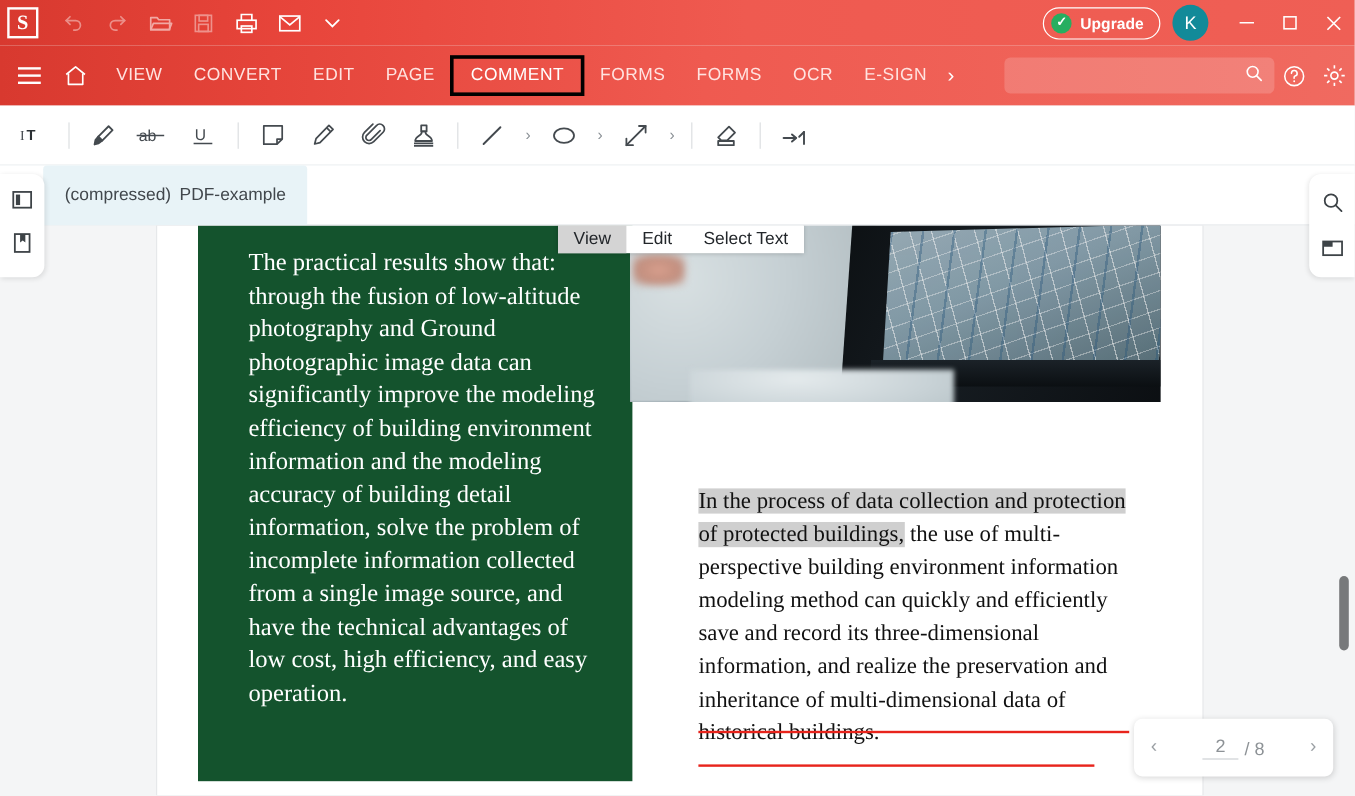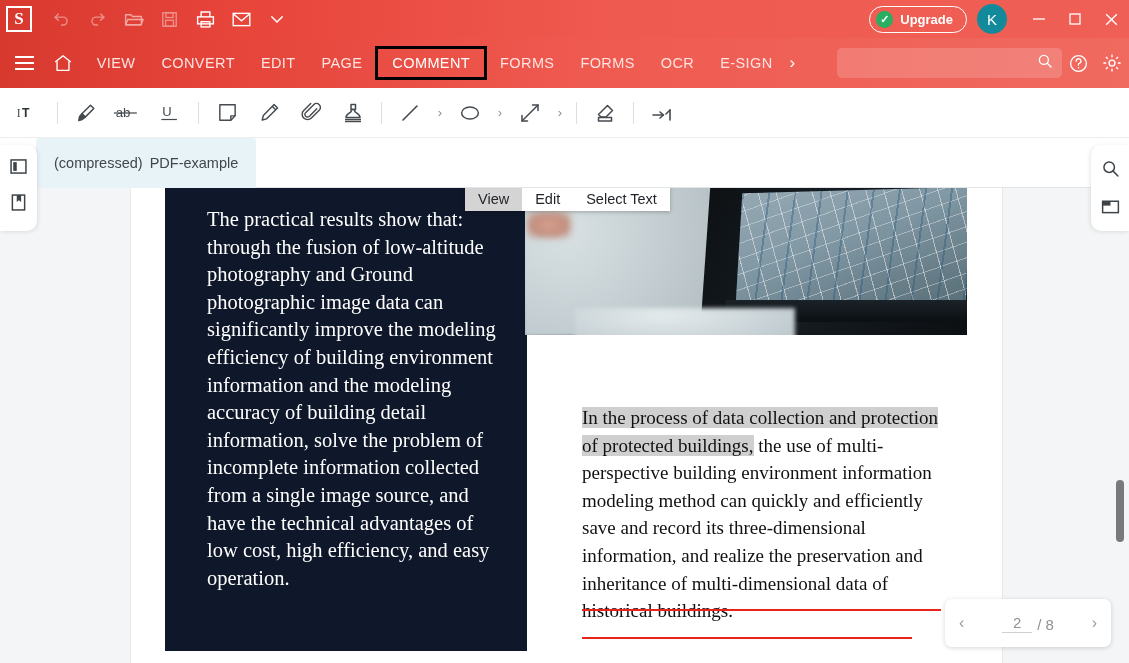--- a/index.html
+++ b/index.html
@@ -155,21 +155,21 @@
   .workspace {
     position: absolute; top: 188px; left: 0; width: 1129px; height: 475px;
     background: #f4f5f6; overflow: hidden;
   }
   .page {
     position: absolute; left: 131px; top: 0; width: 871px; height: 475px;
     background: #ffffff; box-shadow: 0 0 0 1px #e6e8ea;
   }
   .teal-block {
     position: absolute; left: 34px; top: 0; width: 362px; height: 463px;
-    background: #0f172a;
+    background: #14532d;
     color: #ffffff;
     font-family: "Liberation Serif", serif;
     font-size: 20.5px; line-height: 27.6px;
     padding: 18px 26px 0 42px;
   }
   .doc-photo {
     position: absolute; left: 394px; top: 0; width: 442px; height: 147px;
     overflow: hidden;
     background: linear-gradient(150deg,#cfd9dc 0%,#b9c6ca 26%,#6d7c85 44%,#1c2328 62%,#11161a 100%);
   }

